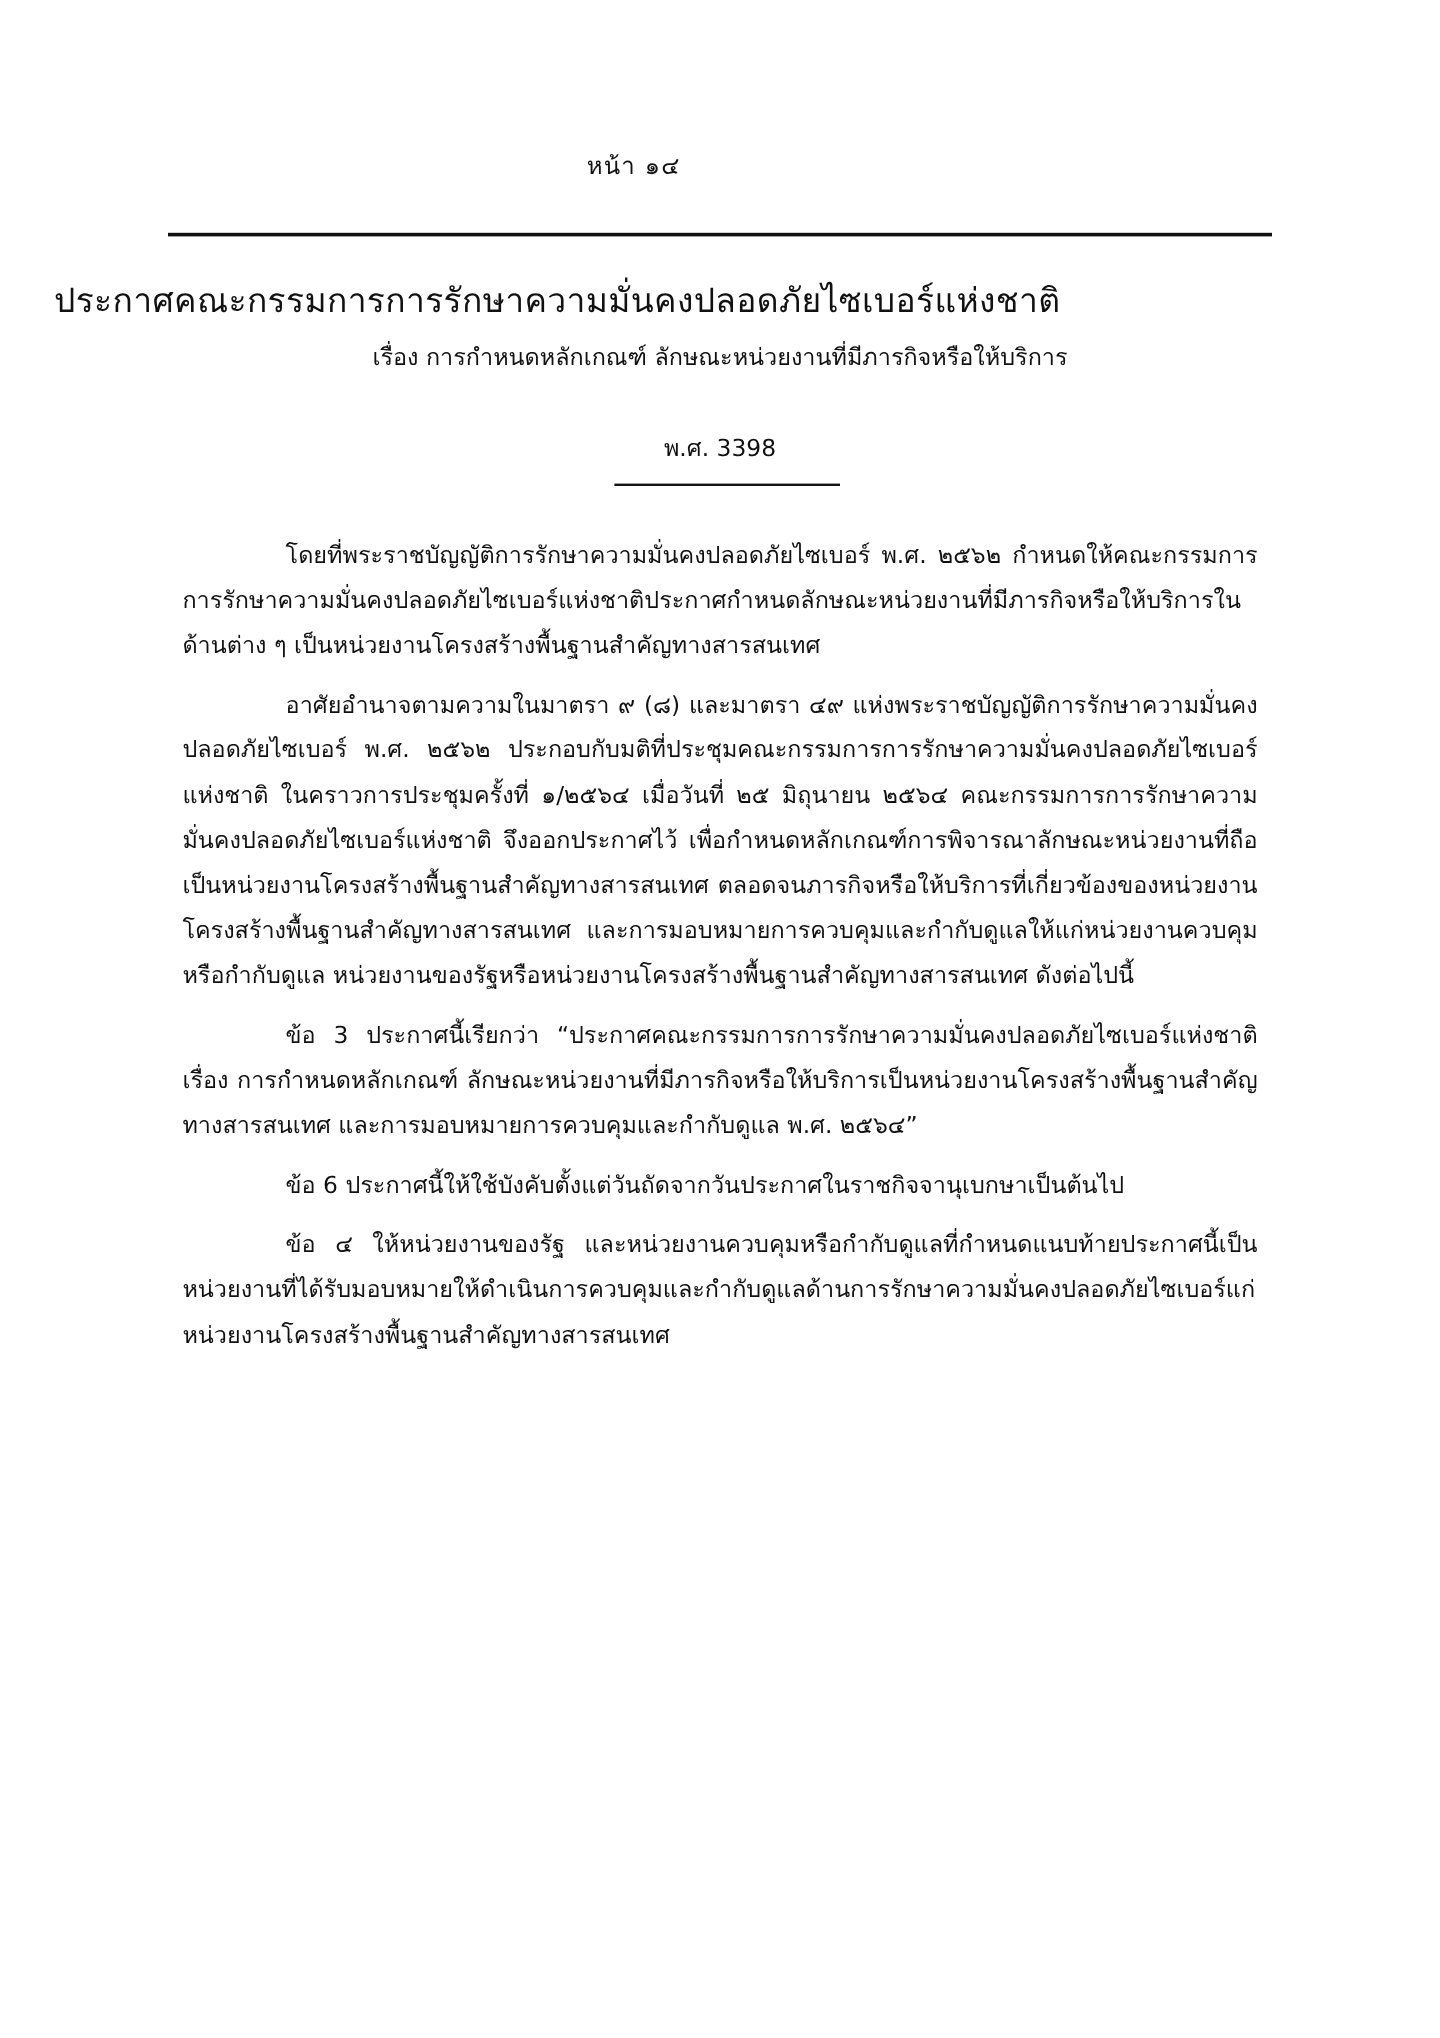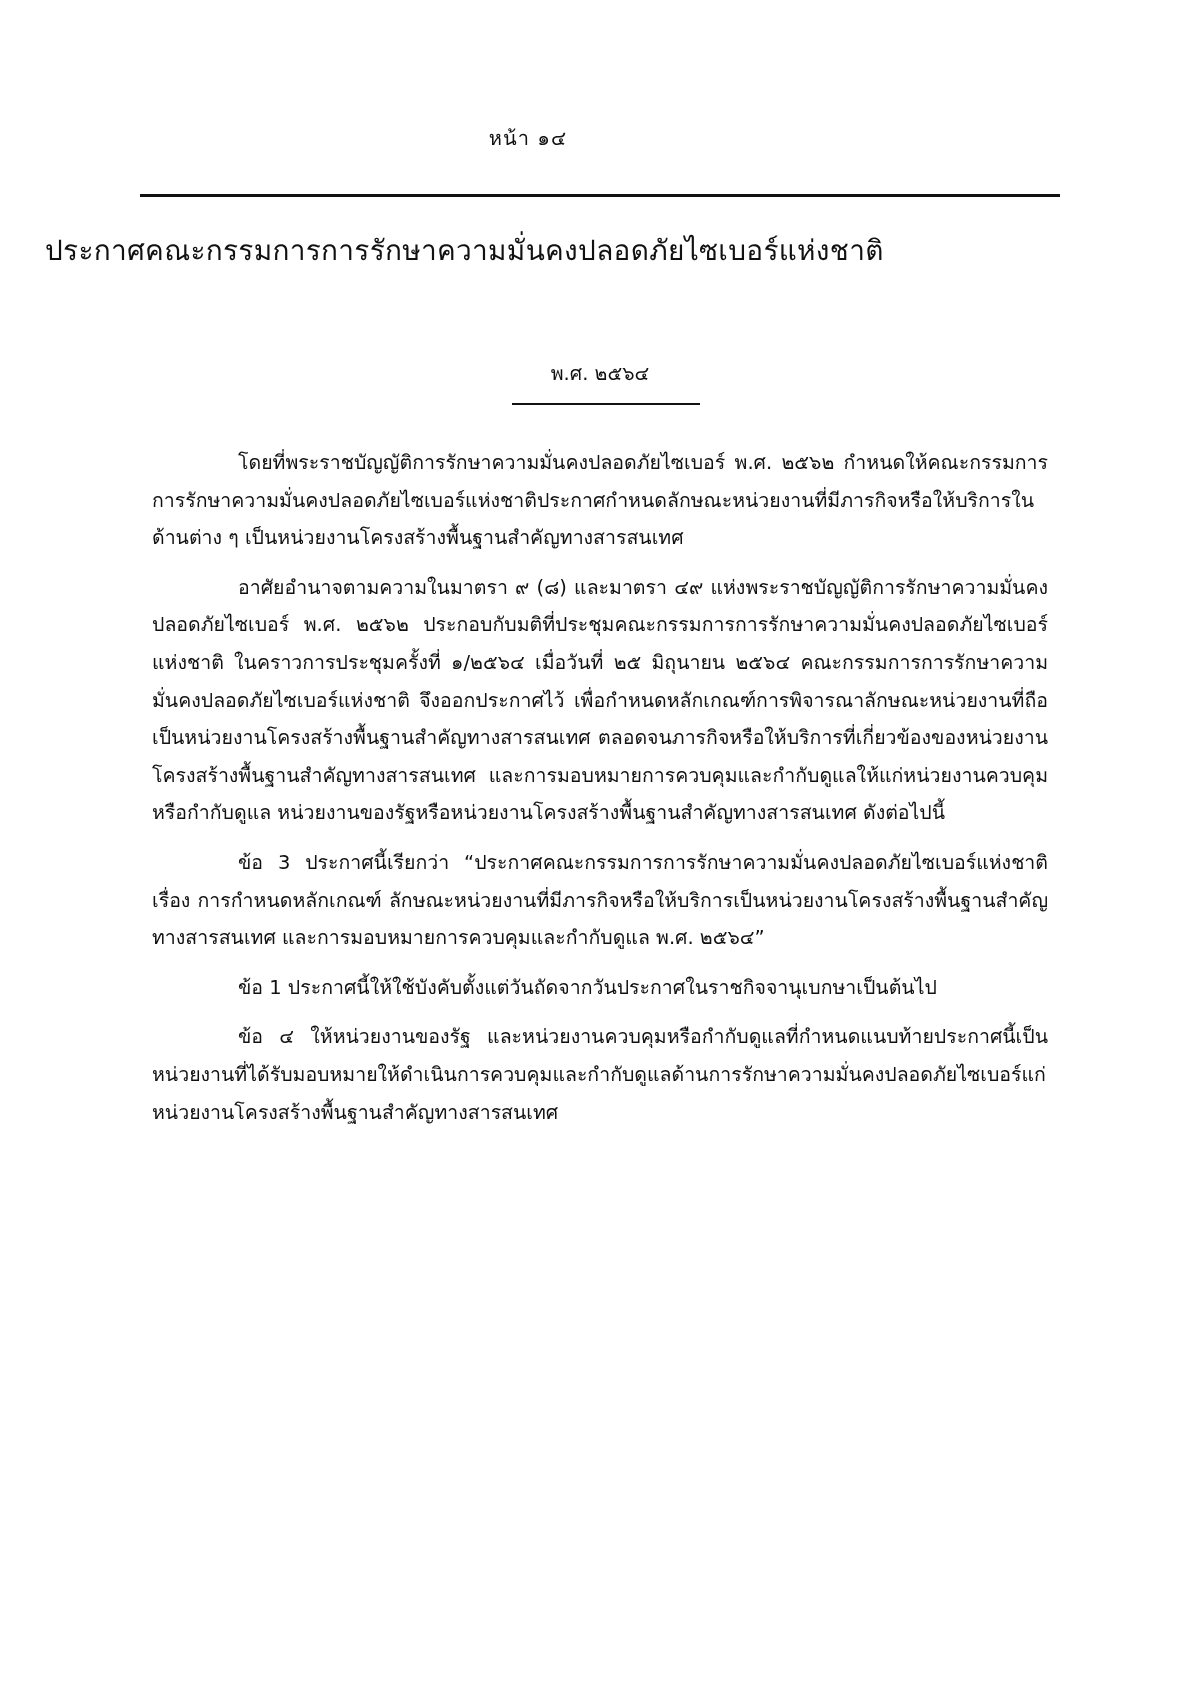--- a/index.html
+++ b/index.html
@@ -25,23 +25,24 @@
   .indent { text-indent: 86px; }
 </style>
 </head>
 <body>
 
 <div class="page">
   <div class="hdr-page">หน้า ๑๔</div>
   <div class="hdr-rule"></div>
 
   <div class="title">ประกาศคณะกรรมการการรักษาความมั่นคงปลอดภัยไซเบอร์แห่งชาติ</div>
-  <div class="subtitle sub3">พ.ศ.  ๒๕๖๔</div>
+  <div class="subtitle sub1">เรื่อง  การกำหนดหลักเกณฑ์  ลักษณะหน่วยงานที่มีภารกิจหรือให้บริการ</div>
+  <div class="subtitle sub3">พ.ศ.  3398</div>
   <div class="short-rule"></div>
 
   <div class="body">
     <p class="indent">โดยที่พระราชบัญญัติการรักษาความมั่นคงปลอดภัยไซเบอร์  พ.ศ.  ๒๕๖๒  กำหนดให้คณะกรรมการการรักษาความมั่นคงปลอดภัยไซเบอร์แห่งชาติประกาศกำหนดลักษณะหน่วยงานที่มีภารกิจหรือให้บริการในด้านต่าง ๆ  เป็นหน่วยงานโครงสร้างพื้นฐานสำคัญทางสารสนเทศ</p>
     <p class="indent">อาศัยอำนาจตามความในมาตรา  ๙  (๘)  และมาตรา  ๔๙  แห่งพระราชบัญญัติการรักษาความมั่นคงปลอดภัยไซเบอร์  พ.ศ.  ๒๕๖๒  ประกอบกับมติที่ประชุมคณะกรรมการการรักษาความมั่นคงปลอดภัยไซเบอร์แห่งชาติ  ในคราวการประชุมครั้งที่  ๑/๒๕๖๔  เมื่อวันที่  ๒๕  มิถุนายน  ๒๕๖๔  คณะกรรมการการรักษาความมั่นคงปลอดภัยไซเบอร์แห่งชาติ  จึงออกประกาศไว้  เพื่อกำหนดหลักเกณฑ์การพิจารณาลักษณะหน่วยงานที่ถือเป็นหน่วยงานโครงสร้างพื้นฐานสำคัญทางสารสนเทศ  ตลอดจนภารกิจหรือให้บริการที่เกี่ยวข้องของหน่วยงานโครงสร้างพื้นฐานสำคัญทางสารสนเทศ  และการมอบหมายการควบคุมและกำกับดูแลให้แก่หน่วยงานควบคุมหรือกำกับดูแล  หน่วยงานของรัฐหรือหน่วยงานโครงสร้างพื้นฐานสำคัญทางสารสนเทศ  ดังต่อไปนี้</p>
     <p class="indent">ข้อ  3  ประกาศนี้เรียกว่า  “ประกาศคณะกรรมการการรักษาความมั่นคงปลอดภัยไซเบอร์แห่งชาติ  เรื่อง  การกำหนดหลักเกณฑ์  ลักษณะหน่วยงานที่มีภารกิจหรือให้บริการเป็นหน่วยงานโครงสร้างพื้นฐานสำคัญทางสารสนเทศ  และการมอบหมายการควบคุมและกำกับดูแล  พ.ศ.  ๒๕๖๔”</p>
-    <p class="indent">ข้อ  1  ประกาศนี้ให้ใช้บังคับตั้งแต่วันถัดจากวันประกาศในราชกิจจานุเบกษาเป็นต้นไป</p>
+    <p class="indent">ข้อ  6  ประกาศนี้ให้ใช้บังคับตั้งแต่วันถัดจากวันประกาศในราชกิจจานุเบกษาเป็นต้นไป</p>
     <p class="indent">ข้อ  ๔  ให้หน่วยงานของรัฐ  และหน่วยงานควบคุมหรือกำกับดูแลที่กำหนดแนบท้ายประกาศนี้เป็นหน่วยงานที่ได้รับมอบหมายให้ดำเนินการควบคุมและกำกับดูแลด้านการรักษาความมั่นคงปลอดภัยไซเบอร์แก่หน่วยงานโครงสร้างพื้นฐานสำคัญทางสารสนเทศ</p>
   </div>
 </div>
 
 </body></html>

